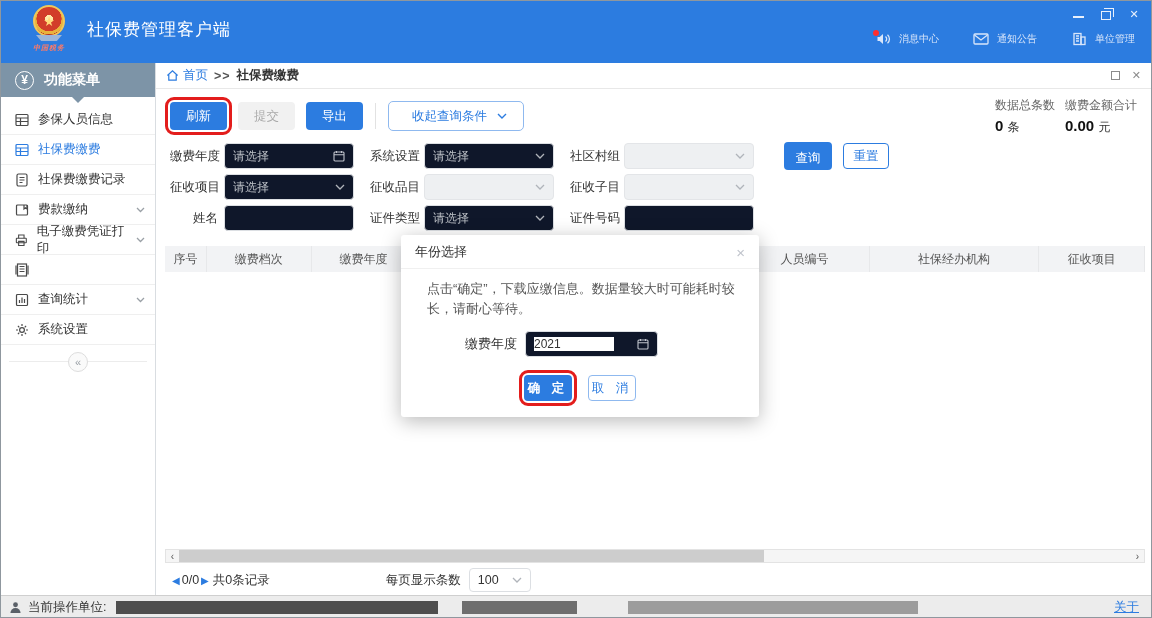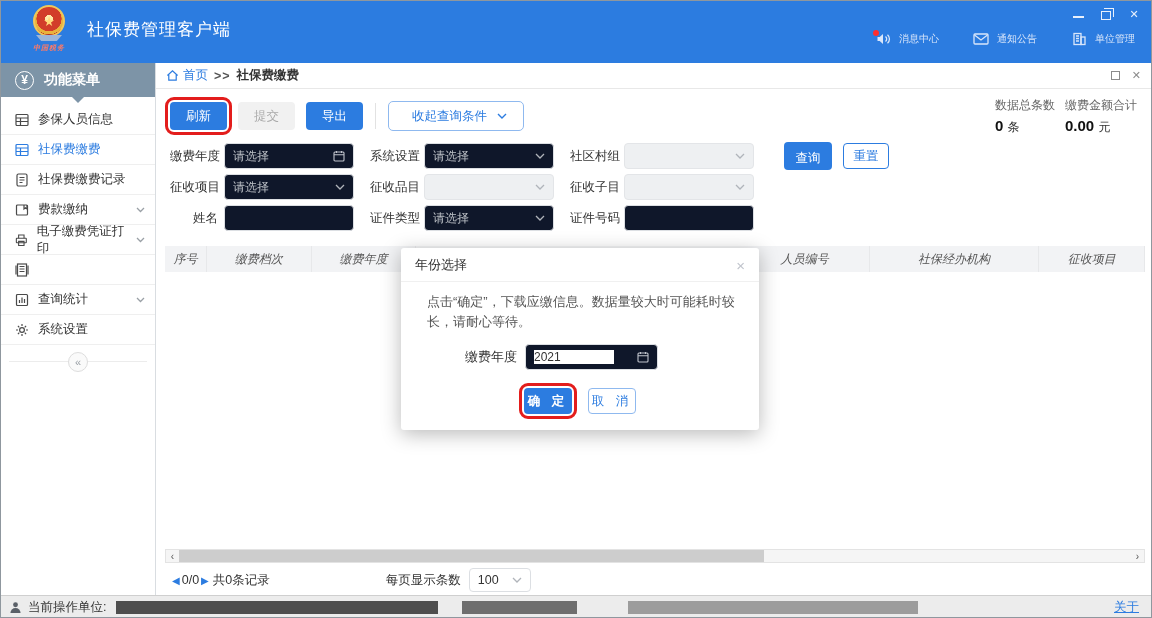--- a/index.html
+++ b/index.html
@@ -80,21 +80,21 @@
   .f-ctl { width:130px; height:26px; border:1px solid #dcdfe3; border-radius:4px; background:#0f172a; display:flex; align-items:center; padding:0 8px; font-size:12px; color:#333; }
   .f-ctl .ph { color:#bcc0c6; }
   .f-ctl.disabled { background:#eef0f2; border-color:#e3e5e8; }
   .f-ctl .tail { margin-left:auto; display:flex; align-items:center; }
   input.f-ctl { outline:none; font-family:inherit; }
   .btn-search { width:48px; padding:8px; margin-left:14px; height:28px; }
   .btn-reset { width:46px; padding:0; margin-left:12px; height:26px; }
 
   
   .thead { margin:0 6px 0 9px; height:26px; background:#f2f3f5; display:flex; align-items:center; font-size:12px; color:#555; }
-  .th { text-align:center; border-right:1px solid #e7e8ea; height:100%; display:flex; align-items:center; justify-content:center;font-style:italic; }
+  .th { text-align:center; border-right:1px solid #e7e8ea; height:100%; display:flex; align-items:center; justify-content:center; }
   .th:last-child, .th-spacer { border-right:none; }
   .tbody { flex:1; background:#fff; }
   .hscroll { height:14px; margin:0 6px 2px 9px; background:#f5f5f5; border:1px solid #e3e3e3; display:flex; align-items:stretch; }
   .hs-arrow { width:13px; display:flex; align-items:center; justify-content:center; font-size:10px; color:#555; cursor:pointer; }
   .hs-track { flex:1; position:relative; }
   .hs-thumb { position:absolute; left:0; top:0; bottom:0; width:585px; background:#cdcdcd; cursor:grab; }
 
   
   .pager { height:30px; display:flex; align-items:center; padding-left:14px; font-size:12.5px; color:#333; }
   .pg-arrow { color:#2c7ce0; font-size:10px; cursor:pointer; padding:0 2px; }
@@ -105,21 +105,21 @@
 
   
   .statusbar { height:24px; background:#ececec; border-top:1px solid #cfcfcf; display:flex; align-items:center; padding:0 12px 0 8px; gap:6px; font-size:12.5px; color:#333; }
   .redact { height:13px; display:inline-block; }
   .r1 { width:322px; background:#4e4e4e; margin-left:4px; }
   .r2 { width:115px; background:#6e6e6e; margin-left:18px; }
   .r3 { width:290px; background:#9c9c9c; margin-left:45px; }
   .about-link { margin-left:auto; color:#2c7ce0; text-decoration:underline; cursor:pointer; }
 
   
-  .modal { position:absolute; left:400px; top:247px; width:358px; background:#fff; border-radius:3px; box-shadow:0 4px 20px rgba(0,0,0,.28); z-index:20; }
+  .modal { position:absolute; left:400px; top:234px; width:358px; background:#fff; border-radius:3px; box-shadow:0 4px 20px rgba(0,0,0,.28); z-index:20; }
   .m-head { padding:8px 14px 7px 14px; font-size:13px; color:#333; border-bottom:1px solid #f0f0f0; display:flex; align-items:center; }
   .m-close { margin-left:auto; color:#c0c4cc; font-size:15px; line-height:1; cursor:pointer; }
   .m-body { padding:10px 14px 0 26px; font-size:13px; color:#555; line-height:1.55; }
   .m-field { display:flex; align-items:center; margin-top:12px; }
   .m-label { width:116px; text-align:right; font-size:13px; color:#333; margin-right:8px; }
   .m-input { width:133px; }
   .m-btns { display:flex; justify-content:center; gap:16px; padding:18px 0 16px 0; }
   .btn-ok { width:48px; height:26px; padding:0; letter-spacing:4px; font-weight:bold; }
   .btn-cancel { width:48px; height:26px; padding:0; letter-spacing:4px; background:#fff; border:1px solid #8fb9ef; border-radius:4px; color:#2c7ce0; cursor:pointer; font-size:12.5px; font-family:inherit; }
 

